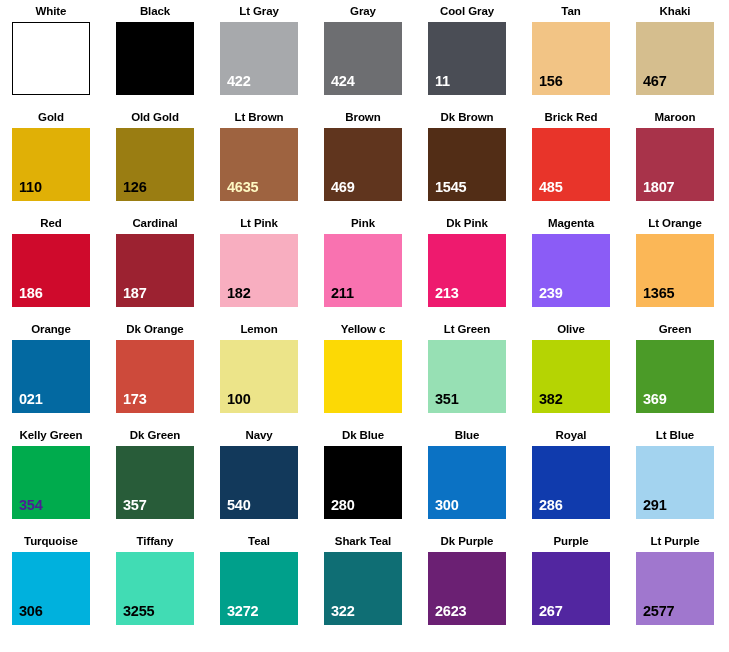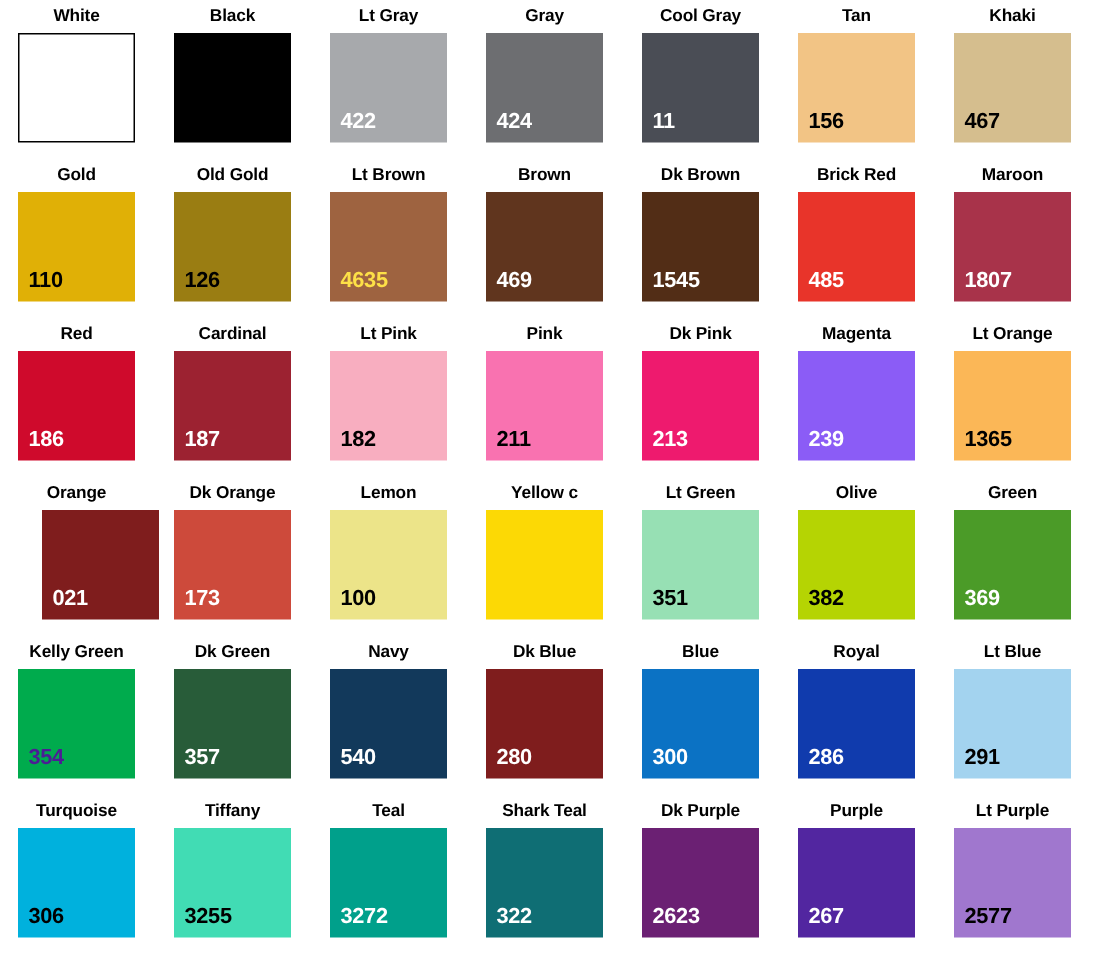--- a/index.html
+++ b/index.html
@@ -116,21 +116,21 @@
     </div>
     <div class="swatch-cell">
       <div class="swatch-name">Old Gold</div>
       <div class="swatch-chip" style="background-color: rgb(154, 125, 18);">
         <div class="swatch-number" style="color: rgb(0, 0, 0);">126</div>
       </div>
     </div>
     <div class="swatch-cell">
       <div class="swatch-name">Lt Brown</div>
       <div class="swatch-chip" style="background-color: rgb(158, 99, 64);">
-        <div class="swatch-number" style="color: #fde047;">4635</div>
+        <div class="swatch-number" style="color: #fef9c3;">4635</div>
       </div>
     </div>
     <div class="swatch-cell">
       <div class="swatch-name">Brown</div>
       <div class="swatch-chip" style="background-color: rgb(96, 53, 30);">
         <div class="swatch-number" style="color: rgb(255, 255, 255);">469</div>
       </div>
     </div>
     <div class="swatch-cell">
       <div class="swatch-name">Dk Brown</div>
@@ -187,21 +187,21 @@
       </div>
     </div>
     <div class="swatch-cell">
       <div class="swatch-name">Lt Orange</div>
       <div class="swatch-chip" style="background-color: rgb(251, 183, 87);">
         <div class="swatch-number" style="color: rgb(0, 0, 0);">1365</div>
       </div>
     </div>
     <div class="swatch-cell">
       <div class="swatch-name">Orange</div>
-      <div class="swatch-chip" style="background-color: #7f1d1d; margin-left: 16px;">
+      <div class="swatch-chip" style="background-color: #0369a1;">
         <div class="swatch-number" style="color: rgb(255, 255, 255);">021</div>
       </div>
     </div>
     <div class="swatch-cell">
       <div class="swatch-name">Dk Orange</div>
       <div class="swatch-chip" style="background-color: rgb(205, 74, 59);">
         <div class="swatch-number" style="color: rgb(255, 255, 255);">173</div>
       </div>
     </div>
     <div class="swatch-cell">
@@ -247,21 +247,21 @@
       </div>
     </div>
     <div class="swatch-cell">
       <div class="swatch-name">Navy</div>
       <div class="swatch-chip" style="background-color: rgb(18, 57, 91);">
         <div class="swatch-number" style="color: rgb(255, 255, 255);">540</div>
       </div>
     </div>
     <div class="swatch-cell">
       <div class="swatch-name">Dk Blue</div>
-      <div class="swatch-chip" style="background-color: #7f1d1d; text-align: right;">
+      <div class="swatch-chip" style="background-color: #000000; text-align: right;">
         <div class="swatch-number" style="color: rgb(255, 255, 255);">280</div>
       </div>
     </div>
     <div class="swatch-cell">
       <div class="swatch-name">Blue</div>
       <div class="swatch-chip" style="background-color: rgb(11, 114, 196);">
         <div class="swatch-number" style="color: rgb(255, 255, 255);">300</div>
       </div>
     </div>
     <div class="swatch-cell">

